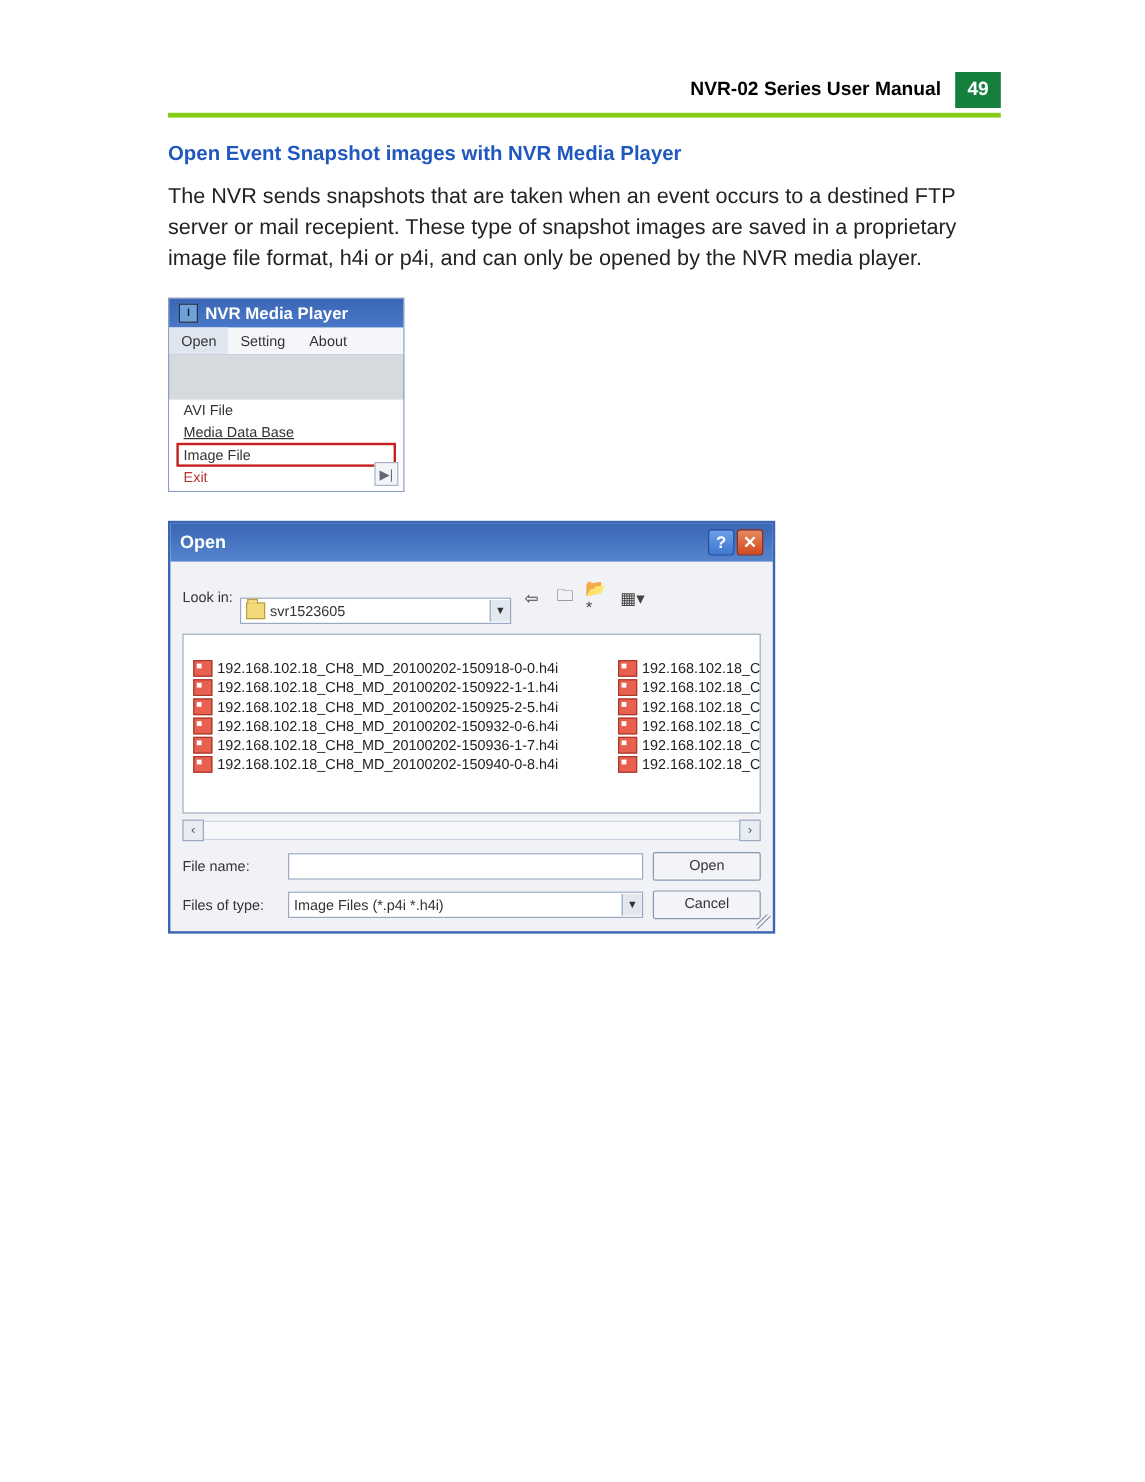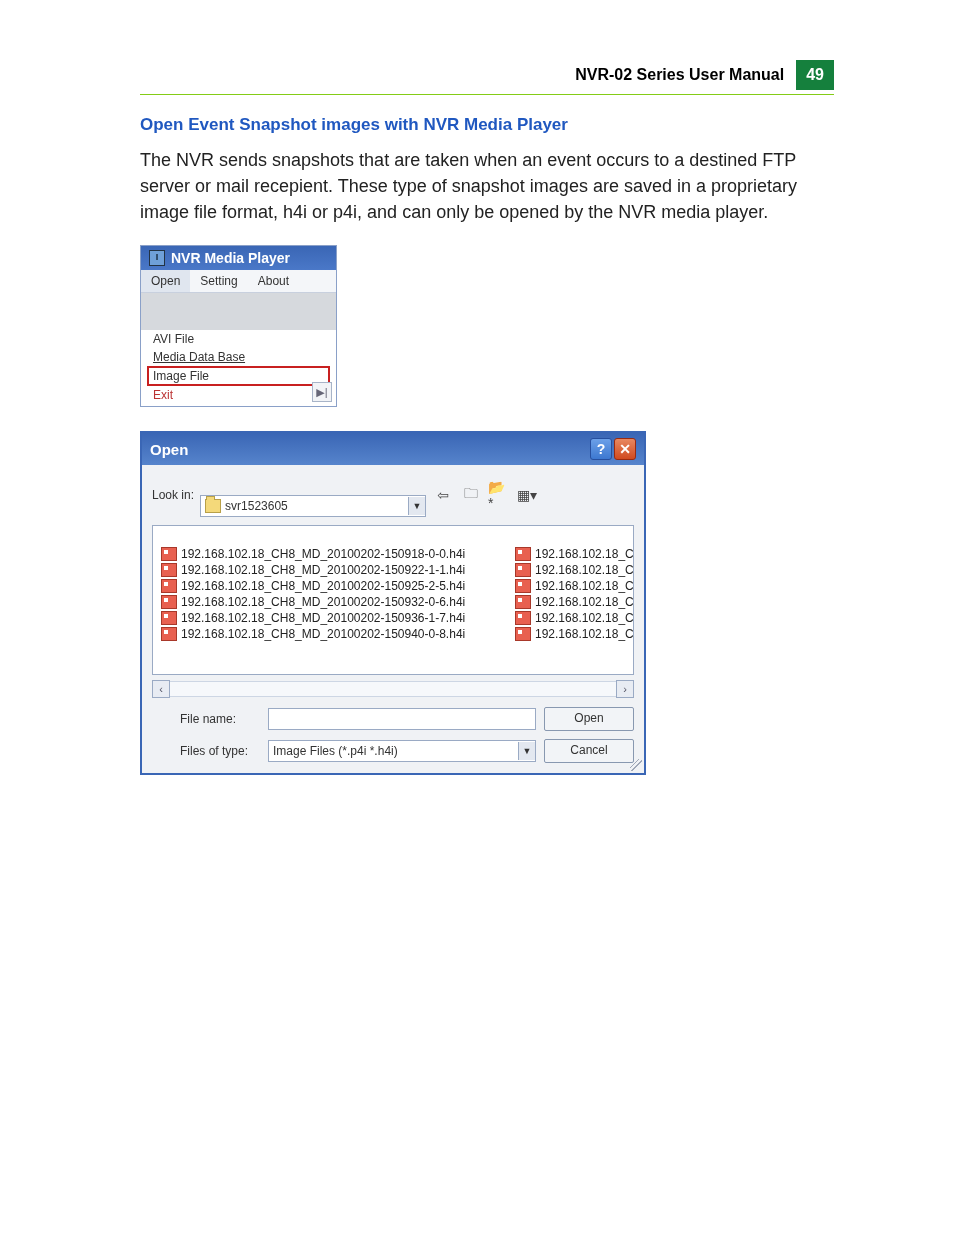--- a/index.html
+++ b/index.html
@@ -12,21 +12,21 @@
     box-sizing: border-box;
   }
   .page {
     padding: 60px 120px 60px 140px;
     box-sizing: border-box;
   }
   .header-row {
     display: flex;
     justify-content: flex-end;
     align-items: center;
-    border-bottom: 1px solid #84cc16;
+    border-bottom: 4px solid #84cc16;
     padding-bottom: 4px;
     margin-bottom: 20px;
   }
   .header-title {
     font-weight: bold;
     font-size: 16px;
     color: #000;
   }
   .page-num-box {
     background: #15803d;
@@ -260,21 +260,20 @@
     border-top: 1px solid #cdd6e4;
     border-bottom: 1px solid #cdd6e4;
   }
   .od-bottom {
     padding: 10px;
     display: grid;
     grid-template-columns: 80px 1fr 90px;
     row-gap: 8px;
     column-gap: 8px;
     align-items: center;
-    margin-left: 28px;
   }
   .od-input {
     border: 1px solid #9aaac4;
     background: #fff;
     height: 20px;
     padding: 0 4px;
     font-size: 12px;
   }
   .od-combo {
     display: flex;

